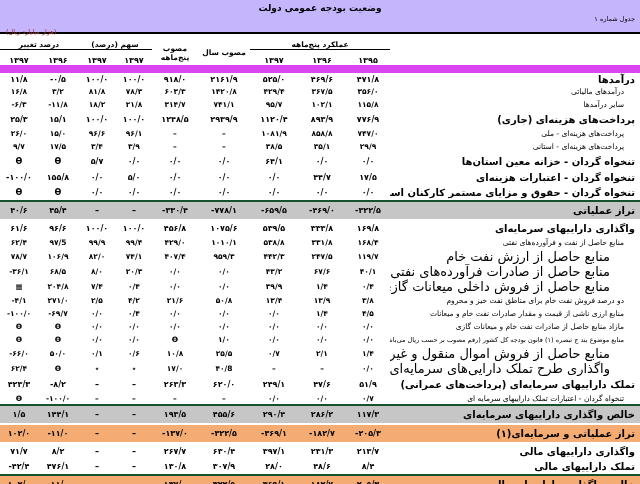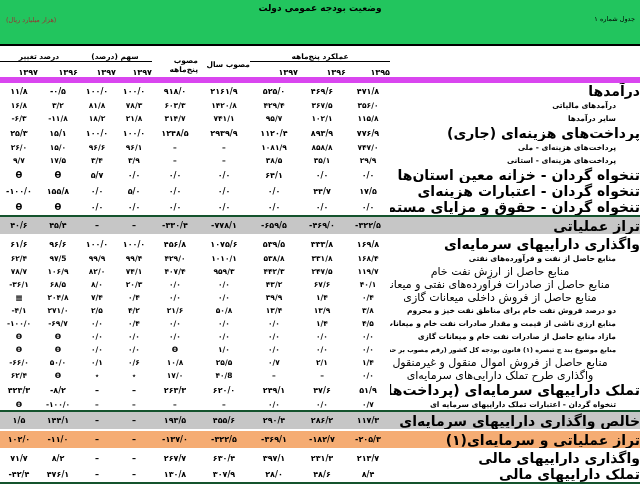--- a/index.html
+++ b/index.html
@@ -3,43 +3,43 @@
 <meta charset="utf-8">
 <style>
   html,body{margin:0;padding:0;}
   body{
     width:640px;height:484px;background:#ffffff;
     font-family:"DejaVu Sans","Liberation Sans",sans-serif;
     direction:rtl;color:#000;overflow:hidden;
   }
   
   .titlebar{
-    position:relative;height:46px;background:#22c55e;
+    position:relative;height:34px;background:#c4b5fd;
     border-bottom:2px solid #000;box-sizing:border-box;
   }
   .title-main{text-align:center;font-weight:bold;font-size:9px;line-height:11px;padding-top:3px;}
   .title-sub{text-align:center;font-weight:bold;font-size:8.5px;line-height:11px;}
   .table-no{position:absolute;top:15px;right:5px;font-size:6.5px;margin-left:18px;}
-  .unit{position:absolute;top:16px;left:6px;font-size:6.5px;color:#993333;}
+  .unit{position:absolute;top:28px;left:6px;font-size:6.5px;color:#993333;}
   
   table{width:640px;border-collapse:collapse;table-layout:fixed;}
   th,td{padding:0;margin:0;overflow:hidden;white-space:nowrap;}
   thead th{font-weight:bold;font-size:7.5px;line-height:9px;text-align:center;vertical-align:bottom;white-space:normal;}
   thead tr.grp-row th{padding-top:6px;}
   th.grp{border-bottom:1px solid #000;}
-  th.hb{border-bottom:6px solid #d946ef;text-align:right;}
+  th.hb{border-bottom:8px solid #d946ef;}
   thead tr.years th{height:15px;font-size:8px;}
   td.num{text-align:center;font-size:8px;font-weight:bold;}
   td.num .v{direction:ltr;unicode-bidi:isolate;display:inline-block;}
-  td.lbl{font-size:14px;text-align:right;}
+  td.lbl{font-size:10px;text-align:right;padding-right:5px;}
   tr.bold{height:16px;}
   tr.bold td.lbl{font-weight:bold;}
   tr.sub,tr.sub2{height:13px;}
-  tr.sub td.lbl{padding-right:24px;font-weight:bold;font-size:7.5px;}
-  tr.sub2 td.lbl{padding-right:30px;font-weight:normal;font-size:11px;text-align:center;}
+  tr.sub td.lbl{padding-right:16px;font-weight:normal;font-size:7.5px;}
+  tr.sub2 td.lbl{padding-right:30px;font-weight:normal;font-size:13px;}
   tr.sub td.num,tr.sub2 td.num{font-weight:bold;font-size:7.5px;}
   tr.small td.lbl{font-size:6.5px;}
   tr.gray{height:19px;background:#c6c6c6;}
   tr.orange{height:19px;background:#f5ac73;}
   tr.gray td,tr.orange td{font-weight:bold;border-top:2px solid #14532d;border-bottom:2px solid #fff;}
   tr.gray td.lbl,tr.orange td.lbl{font-weight:bold;}
 </style>
 </head>
 <body>
 

